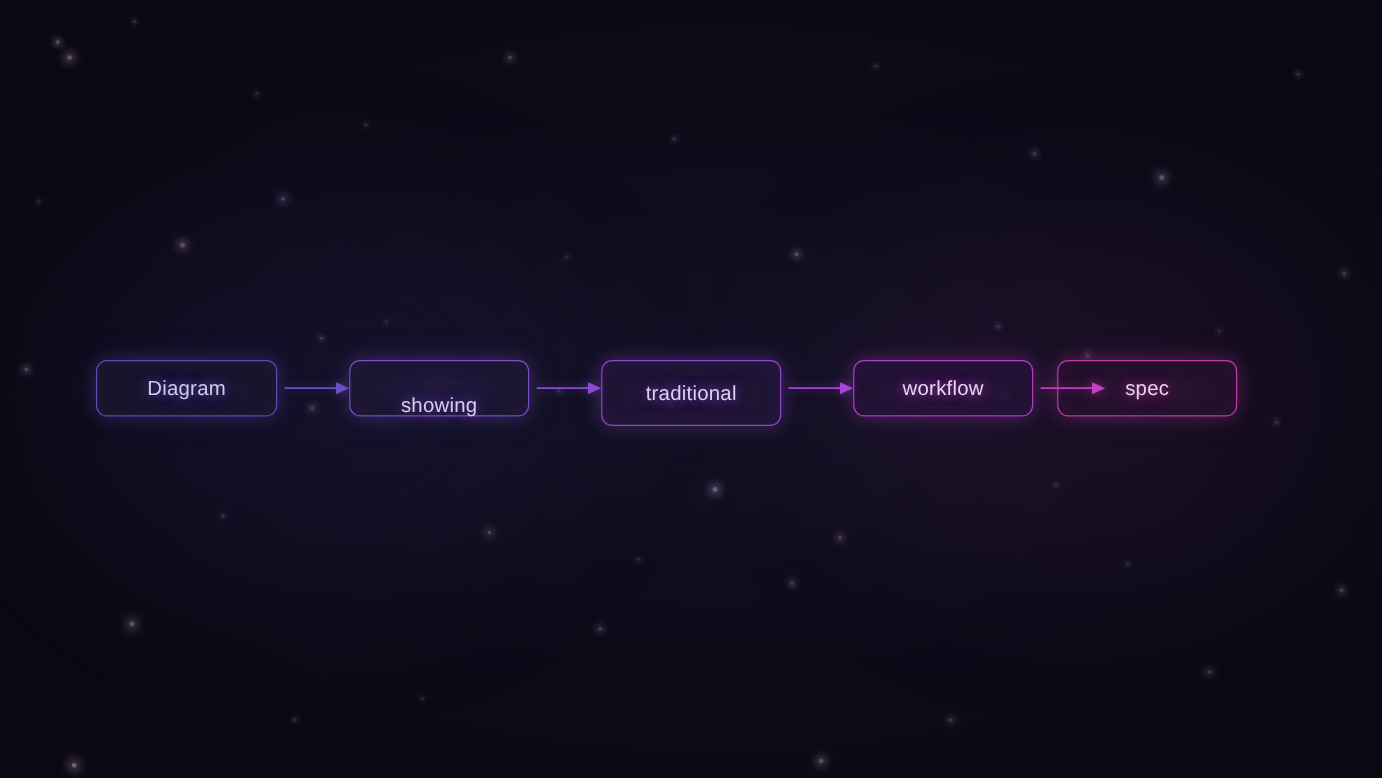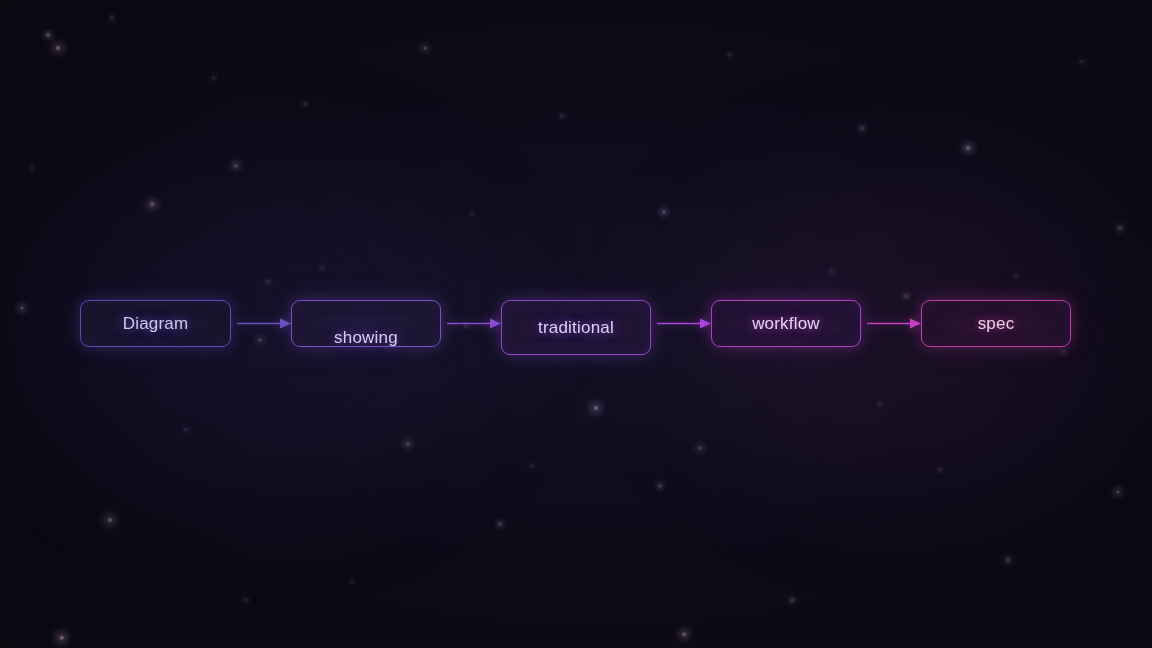--- a/index.html
+++ b/index.html
@@ -140,21 +140,21 @@
       </div>
       <div class="node" style="left: 291px; top: 0px; width: 150px; height: 47px; border-color: rgb(122, 80, 196); background: radial-gradient(at 50% 55%, rgba(138, 95, 224, 0.13) 0%, rgb(26, 20, 48) 62%, rgb(26, 20, 48) 100%); box-shadow: rgba(138, 95, 224, 0.26) 0px 0px 14px, rgba(138, 95, 224, 0.12) 0px 0px 30px, rgba(138, 95, 224, 0.07) 0px 0px 18px inset; align-items: flex-end;">
         <span class="node-label" style="color: rgb(214, 205, 238); text-shadow: rgba(138, 95, 224, 0.62) 0px 0px 9px, rgba(138, 95, 224, 0.3) 0px 0px 20px;">showing</span>
       </div>
       <div class="node" style="left: 501px; top: 0px; width: 150px; height: 55px; border-color: rgb(148, 70, 200); background: radial-gradient(at 50% 55%, rgba(168, 85, 232, 0.13) 0%, rgb(29, 20, 51) 62%, rgb(29, 20, 51) 100%); box-shadow: rgba(168, 85, 232, 0.26) 0px 0px 14px, rgba(168, 85, 232, 0.12) 0px 0px 30px, rgba(168, 85, 232, 0.07) 0px 0px 18px inset;">
         <span class="node-label" style="color: rgb(221, 208, 240); text-shadow: rgba(168, 85, 232, 0.62) 0px 0px 9px, rgba(168, 85, 232, 0.3) 0px 0px 20px;">traditional</span>
       </div>
       <div class="node" style="left: 711px; top: 0px; width: 150px; height: 47px; border-color: rgb(176, 63, 196); background: radial-gradient(at 50% 55%, rgba(196, 74, 224, 0.13) 0%, rgb(32, 17, 50) 62%, rgb(32, 17, 50) 100%); box-shadow: rgba(196, 74, 224, 0.26) 0px 0px 14px, rgba(196, 74, 224, 0.12) 0px 0px 30px, rgba(196, 74, 224, 0.07) 0px 0px 18px inset; justify-content: center;">
         <span class="node-label" style="color: rgb(230, 212, 242); text-shadow: rgba(196, 74, 224, 0.62) 0px 0px 9px, rgba(196, 74, 224, 0.3) 0px 0px 20px;">workflow</span>
       </div>
-      <div class="node" style="left: 921px; top: 0px; width: 150px; height: 47px; border-color: rgb(191, 61, 168); background: radial-gradient(at 50% 55%, rgba(210, 70, 184, 0.13) 0%, rgb(33, 15, 42) 62%, rgb(33, 15, 42) 100%); box-shadow: rgba(210, 70, 184, 0.26) 0px 0px 14px, rgba(210, 70, 184, 0.12) 0px 0px 30px, rgba(210, 70, 184, 0.07) 0px 0px 18px inset;">
+      <div class="node" style="left: 881px; top: 0px; width: 150px; height: 47px; border-color: rgb(191, 61, 168); background: radial-gradient(at 50% 55%, rgba(210, 70, 184, 0.13) 0%, rgb(33, 15, 42) 62%, rgb(33, 15, 42) 100%); box-shadow: rgba(210, 70, 184, 0.26) 0px 0px 14px, rgba(210, 70, 184, 0.12) 0px 0px 30px, rgba(210, 70, 184, 0.07) 0px 0px 18px inset;">
         <span class="node-label" style="color: rgb(232, 210, 228); text-shadow: rgba(210, 70, 184, 0.62) 0px 0px 9px, rgba(210, 70, 184, 0.3) 0px 0px 20px;">spec</span>
       </div>
       <div class="connector" style="left: 237px; width: 54px;">
         <svg width="54" height="47" viewBox="0 0 54 47" style="filter: drop-shadow(rgba(106, 82, 196, 0.55) 0px 0px 4px);">
           <line x1="0" y1="23.5" x2="43" y2="23.5" stroke="#6a52c4" stroke-width="1.5"></line>
           <polygon points="43,18.5 54,23.5 43,28.5" fill="#6a52c4"></polygon>
         </svg>
       </div>
       <div class="connector" style="left: 447px; width: 54px;">
         <svg width="54" height="47" viewBox="0 0 54 47" style="filter: drop-shadow(rgba(138, 74, 210, 0.55) 0px 0px 4px);">

